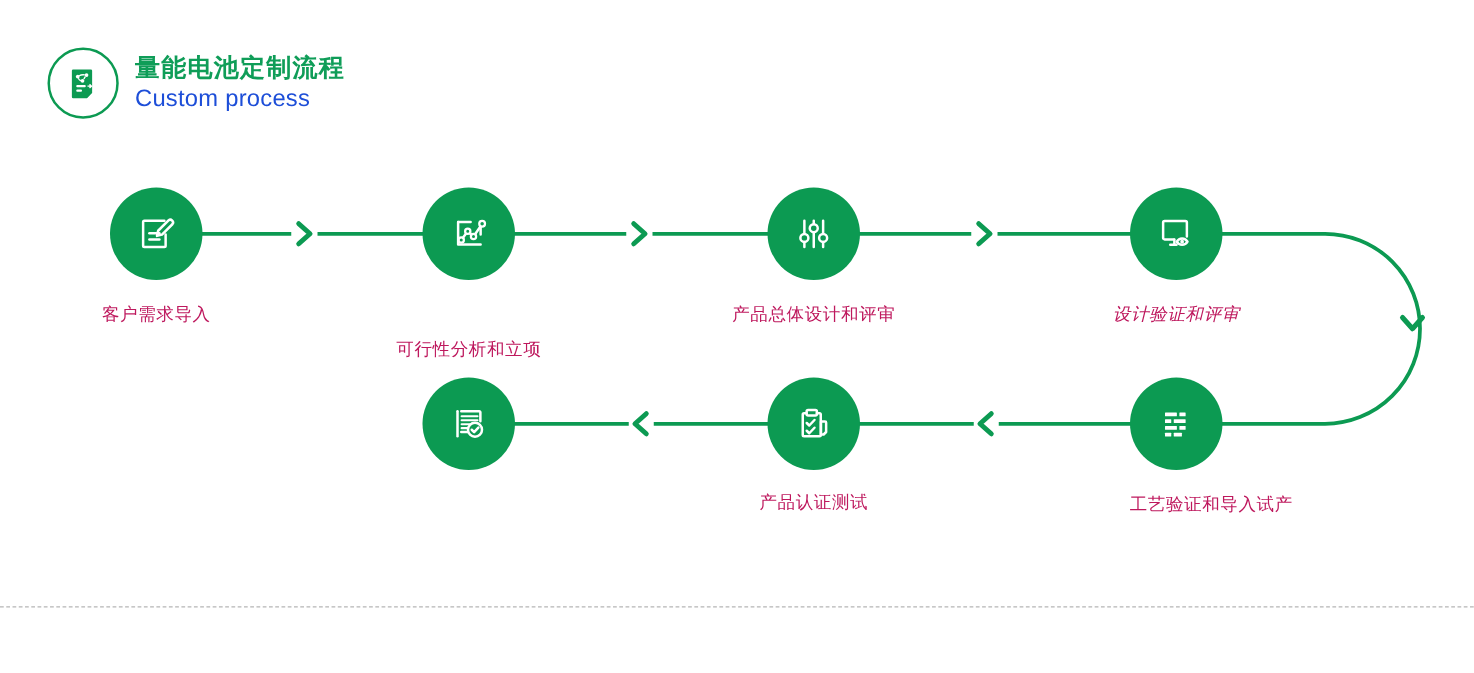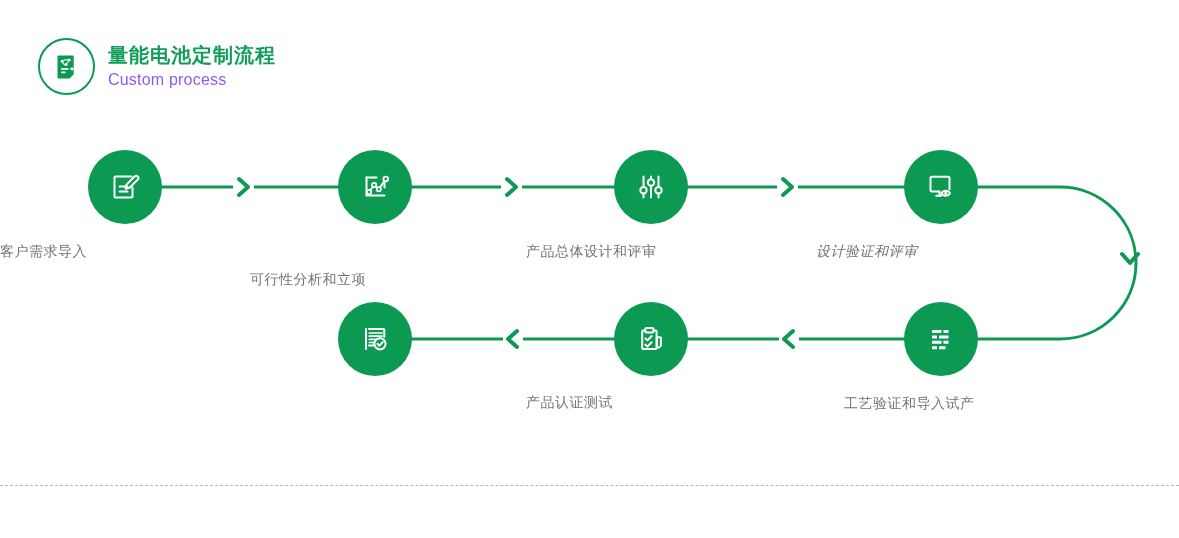--- a/index.html
+++ b/index.html
@@ -16,37 +16,37 @@
     width:57px;height:57px;border-radius:50%;
     border:2px solid #0c9a52;box-sizing:border-box;
     display:flex;align-items:center;justify-content:center;flex:none;
   }
   .header-text{margin-left:13px;display:flex;flex-direction:column;justify-content:center;}
   .header-title{
     font-size:20px;font-weight:bold;color:#0f9d58;letter-spacing:1px;
     line-height:26px;white-space:nowrap;
   }
   .header-sub{
-    font-size:16px;color:#8b5cf6;line-height:22px;white-space:nowrap;
+    font-size:19px;color:#1d4ed8;line-height:22px;white-space:nowrap;
     margin-top:1px;letter-spacing:.2px;
   }
 
   
   .flow{position:absolute;left:0;top:110px;width:1179px;height:330px;}
   .flow-svg{position:absolute;left:0;top:0;}
 
   .node{
     position:absolute;width:74px;height:74px;border-radius:50%;
     background:#0c9a52;display:flex;align-items:center;justify-content:center;
   }
   .node svg{display:block;}
 
   .node-label{
-    position:absolute;font-size:14px;color:#737373;white-space:nowrap;
-    text-align:left;letter-spacing:.5px;line-height:20px;
+    position:absolute;font-size:14px;color:#be185d;white-space:nowrap;
+    text-align:center;letter-spacing:.5px;line-height:20px;
   }
 
   
   .divider{
     position:absolute;left:0;top:485px;width:1179px;height:0;
     border-top:1px dashed #b5b5b5;
   }
 </style>
 </head>
 <body>

